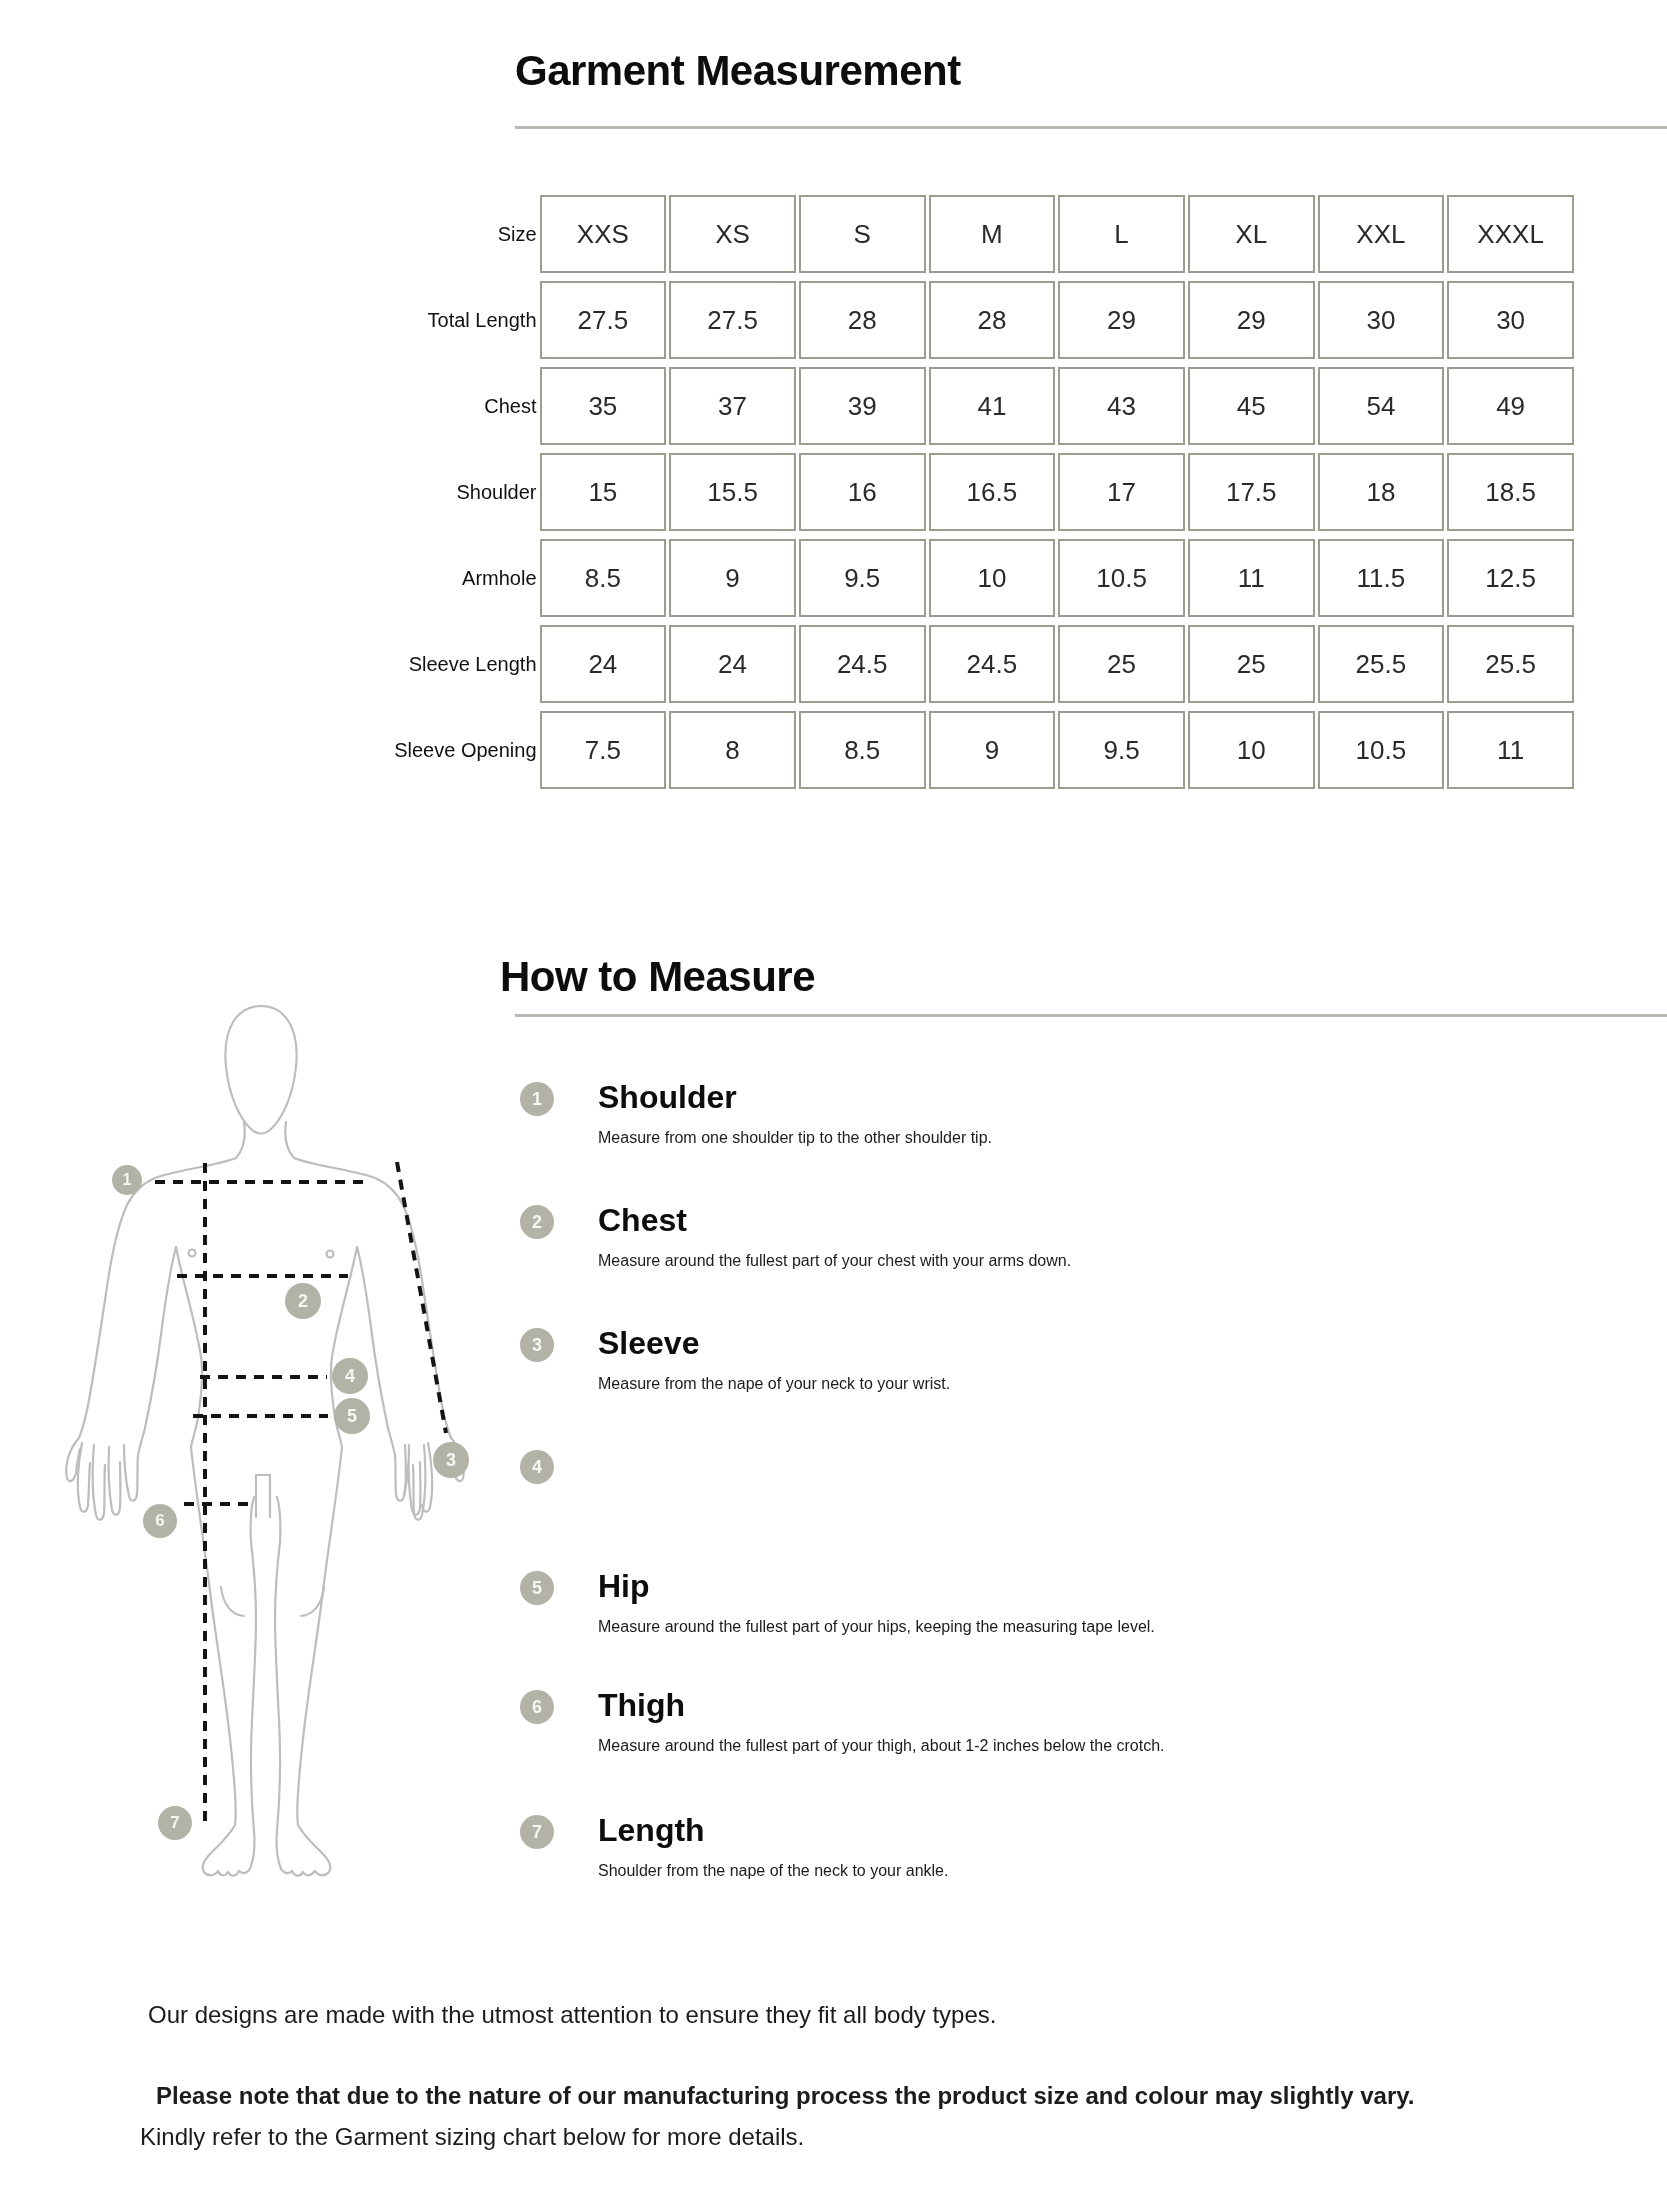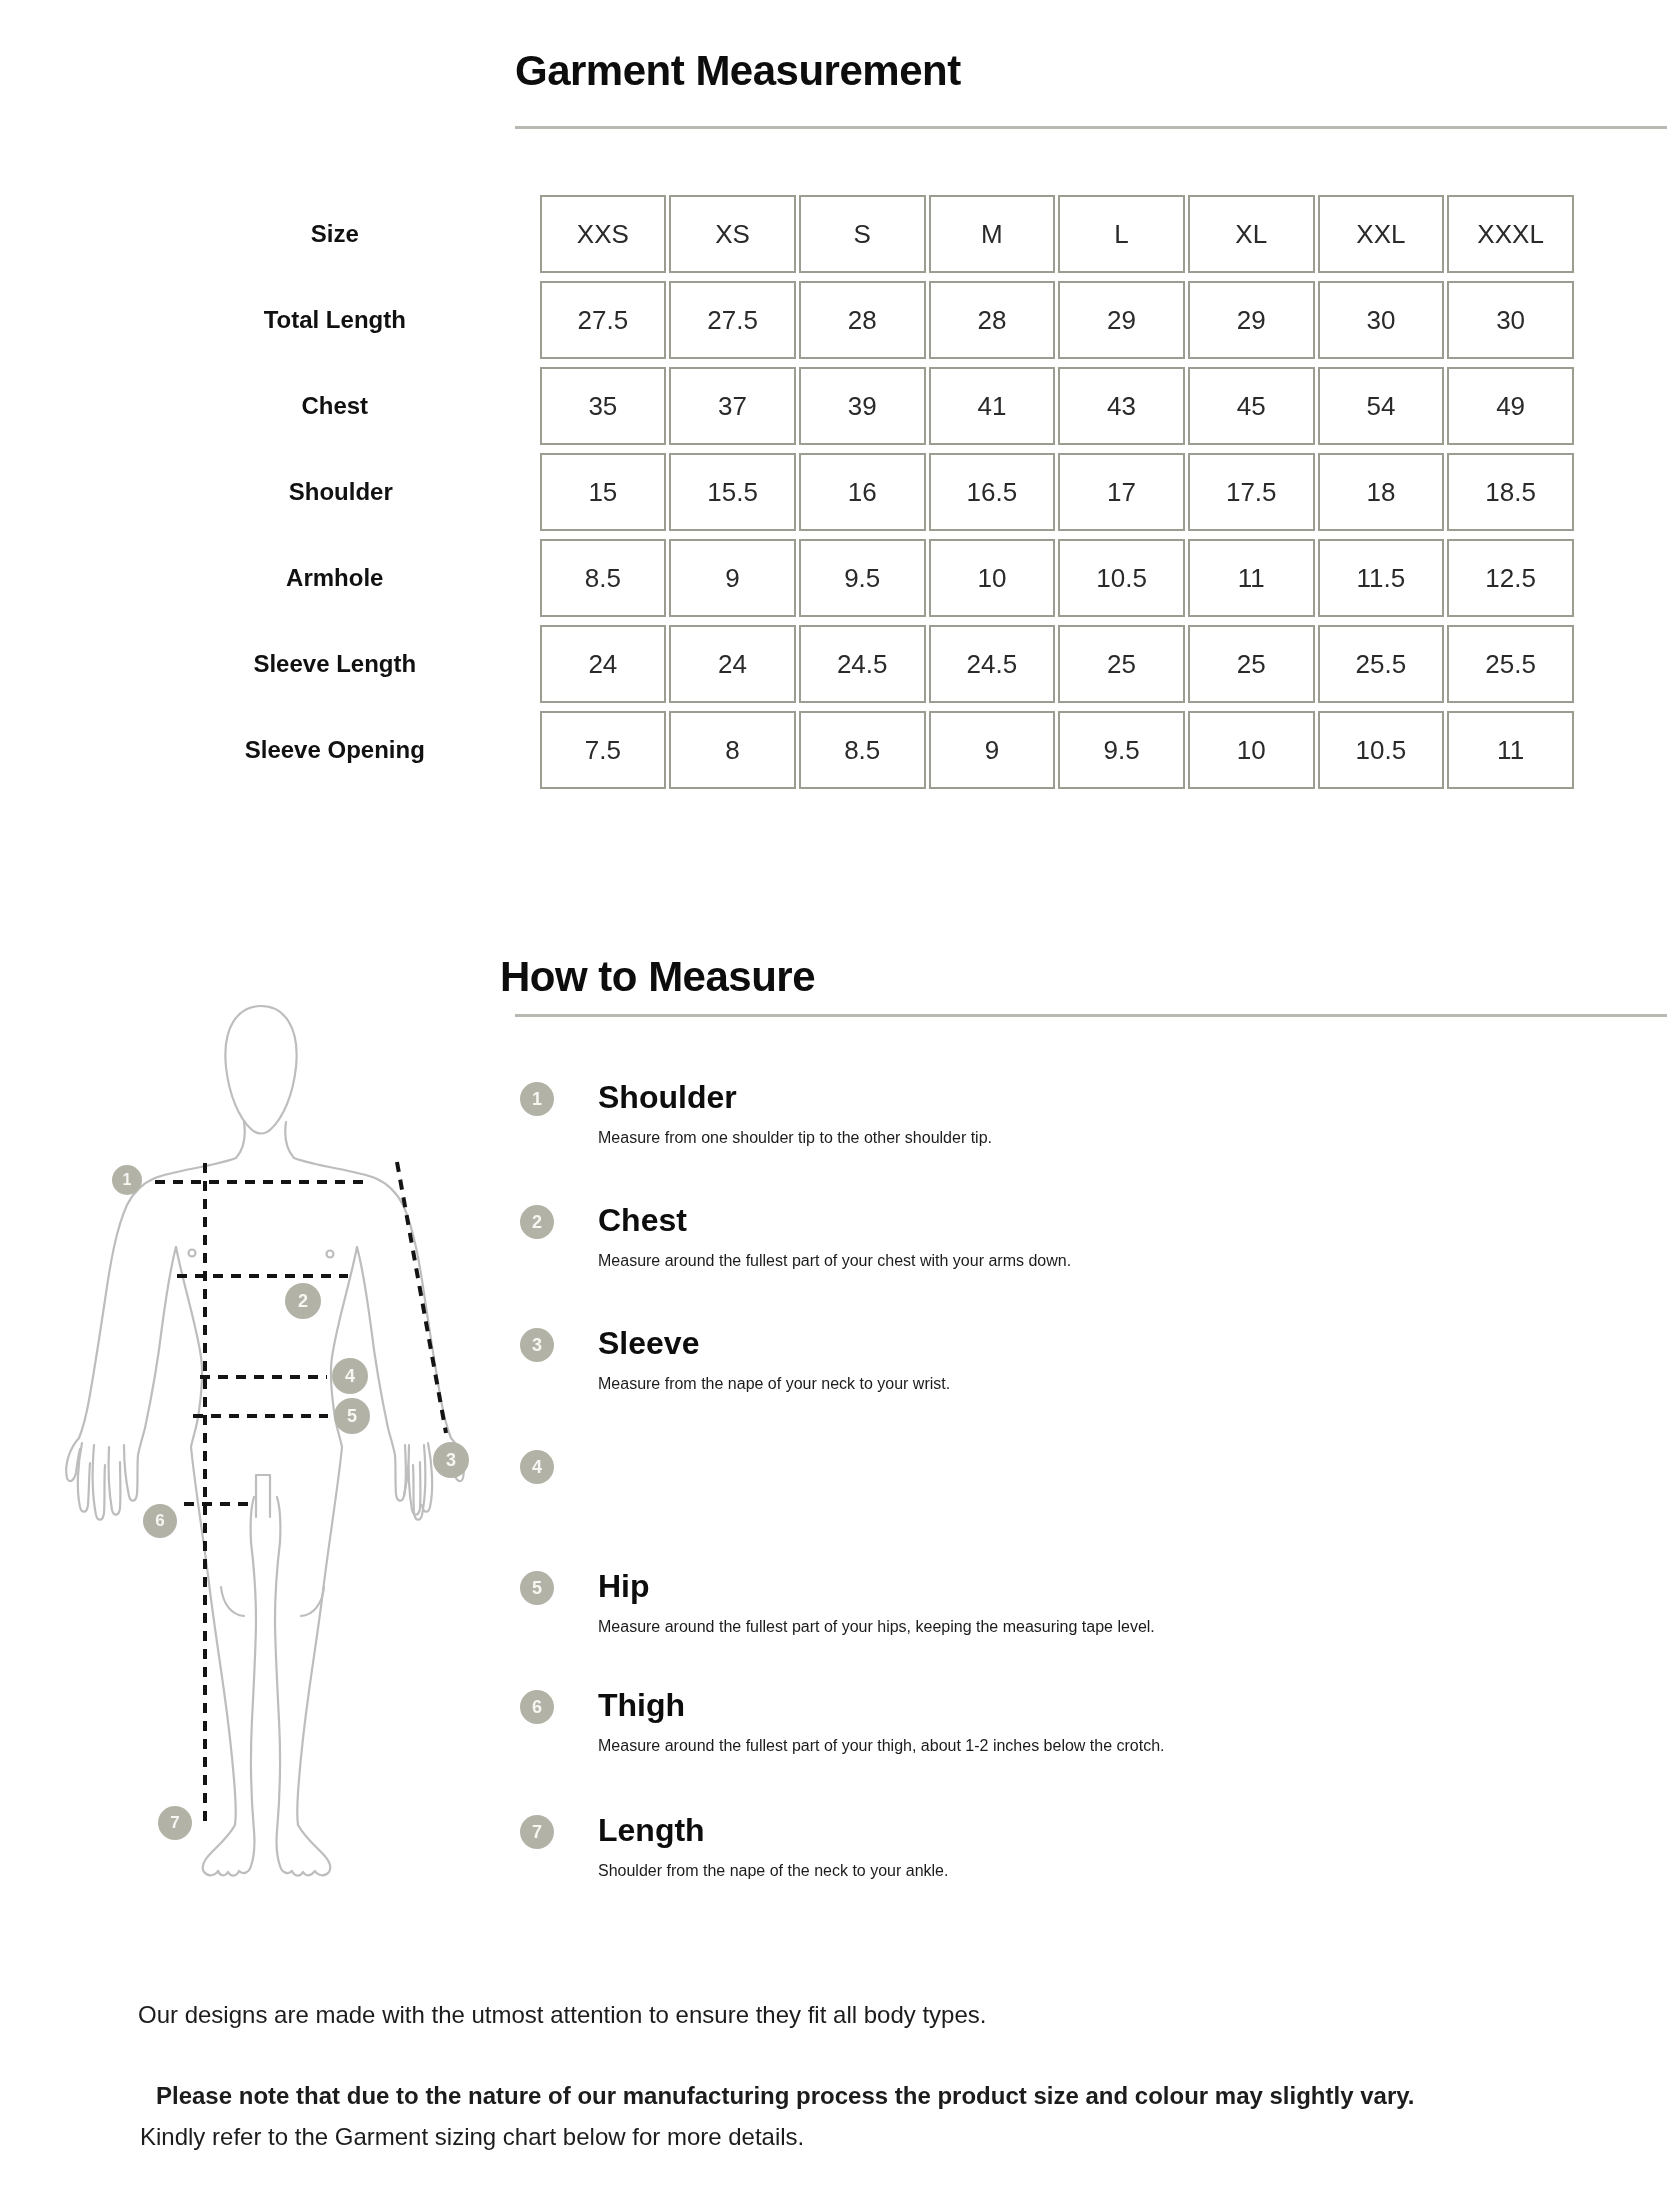--- a/index.html
+++ b/index.html
@@ -31,22 +31,22 @@
   table.size-table td {
     height: 78px;
     text-align: center; vertical-align: middle;
     font-size: 26px; color: #2a2a2a;
     border: 2px solid #9c9c90;
     background: #ffffff;
     overflow: hidden; white-space: nowrap;
   }
   table.size-table td.label-cell {
     border: none; background: transparent;
-    text-align: center; font-weight: bold;
-    font-size: 24px; color: #111111;
+    text-align: right; font-weight: normal;
+    font-size: 20px; color: #111111;
     padding-left: 0;
   }
   table.size-table tr:nth-child(4) td.label-cell { padding-left: 12px; }
 
   
   .measure-item { display: flex; gap: 44px; align-items: flex-start; }
   .num-badge {
     border-radius: 50%;
     background: #b2b2a6; color: #f6f6f2;
     font-weight: bold;
@@ -273,15 +273,15 @@
   </div>
 </div>
 <div class="abs measure-item" style="left:520px; top:1812px;">
   <div class="num-badge item-badge">7</div>
   <div>
     <h3>Length</h3>
     <p>Shoulder from the nape of the neck to your ankle.</p>
   </div>
 </div>
 
-<div class="abs footer-line" style="left:138px; top:1998px;text-align:right;">Our designs are made with the utmost attention to ensure they fit all body types.</div>
+<div class="abs footer-line" style="left:148px; top:1998px;text-align:right;">Our designs are made with the utmost attention to ensure they fit all body types.</div>
 <div class="abs footer-line" style="left:156px; top:2079px;font-weight:bold;">Please note that due to the nature of our manufacturing process the product size and colour may slightly vary.</div>
 <div class="abs footer-line" style="left:140px; top:2120px;">Kindly refer to the Garment sizing chart below for more details.</div>
 
 </body></html>

